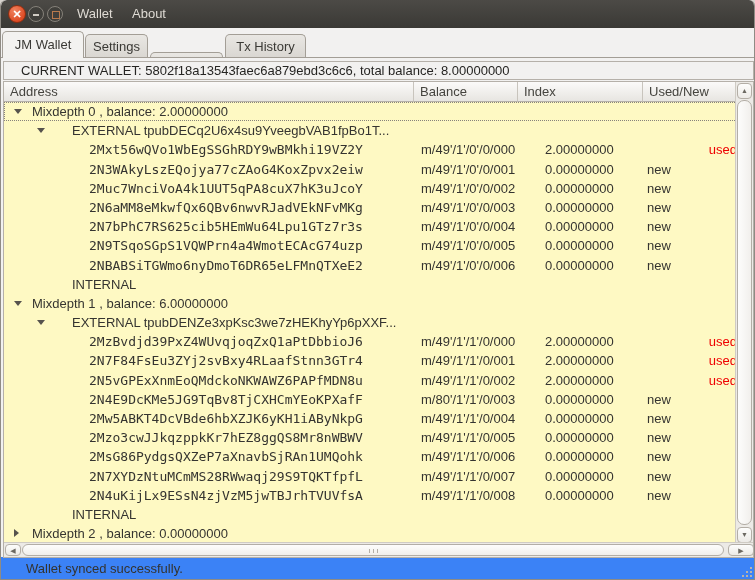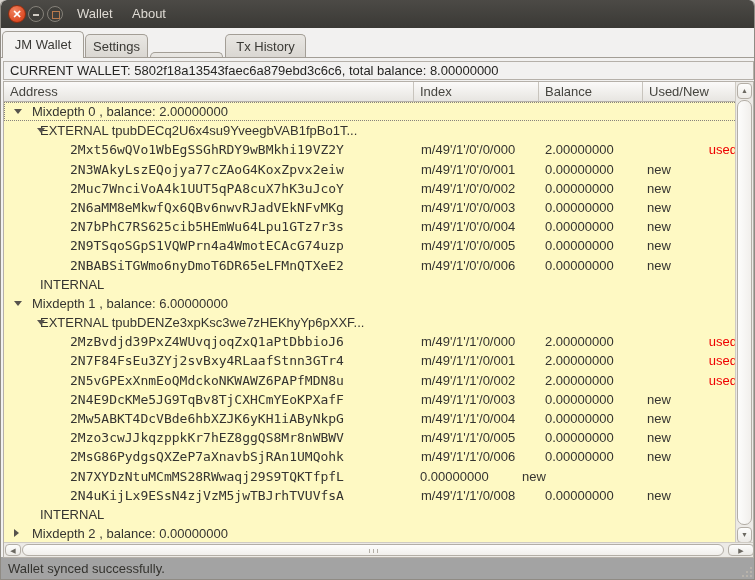--- a/index.html
+++ b/index.html
@@ -65,21 +65,21 @@
   .tab-txhistory { left:224px; width:81px; }
 
   
   .pane {
     position:absolute; left:0; top:57px; width:755px; height:500px;
     border-top:1px solid #a39e96; background:#f2f1f0; z-index:2;
   }
   .current-wallet {
     position:absolute; left:2px; top:3px; width:751px; height:19px;
     border:1px solid #b5b0a9; background:#f2f1f0;
-    font-size:13px; line-height:17px; padding-left:6px; color:#262523;
+    font-size:13px; line-height:17px; padding-left:17px; color:#262523;
     white-space:nowrap;
   }
 
   
   .tree {
     position:absolute; left:2px; top:23px; width:751px; height:477px;
     border:1px solid #b5b0a9; background:#fff; overflow:hidden;
   }
   .tree-header { position:absolute; left:0; top:0; width:733px; height:20px; display:flex; }
   .hcell {
@@ -94,22 +94,22 @@
   .row { display:flex; height:19.2px; line-height:19.2px; font-size:13px; color:#353430; }
   .row.focused { outline:1px dotted #87837c; outline-offset:-1px; }
   .cell { white-space:nowrap; overflow:hidden; }
   .c-addr { width:410px; position:relative; }
   .c-idx  { width:125px; padding-left:7px; }
   .c-bal  { width:104px; padding-left:6px; }
   .c-st   { flex:1; padding-left:4px; }
   .mono { font-family:"DejaVu Sans Mono", monospace; font-size:13px; }
   .lbl { display:inline-block; }
   .lbl.lv0 { margin-left:28px; }
-  .lbl.lv1 { margin-left:36px;text-align:center; }
-  .lbl.lv2 { margin-left:66px; }
+  .lbl.lv1 { margin-left:68px;text-align:center; }
+  .lbl.lv2 { margin-left:85px; }
   .exp { position:absolute; top:7px; width:0; height:0; }
   .exp.lv0 { left:10px; } .exp.lv1 { left:33px; }
   .exp.open   { border-left:4px solid transparent; border-right:4px solid transparent; border-top:5px solid #56534d; }
   .exp.closed { top:5px; border-top:4px solid transparent; border-bottom:4px solid transparent; border-left:5px solid #56534d; }
   .st-used { color:var(--used-color, #ee0000);text-align:right; }
 
   
   .vscroll {
     position:absolute; right:0; top:0; width:18px; height:462px;
     background:#eceae6; border-left:1px solid #cfcbc4;
@@ -141,21 +141,21 @@
     background:linear-gradient(#fdfdfc,#f1efec); border:1px solid #b3aea6; border-radius:6px;
   }
   .hthumb::after {
     content:""; position:absolute; left:50%; top:4px; width:1px; height:4px;
     background:#b3aea6; box-shadow:-4px 0 #b3aea6, 4px 0 #b3aea6;
   }
 
   
   .statusbar {
     position:absolute; left:0; top:557px; width:755px; height:23px;
-    background:#a3a3a3; font-size:13px; color:#34332f; line-height:23px; padding-left:7px;
+    background:#3b82f6; font-size:13px; color:#34332f; line-height:23px; padding-left:25px;
   }
   .grip {
     position:absolute; right:12px; bottom:11px; width:2px; height:2px; background:transparent;
     box-shadow: 8px 0 #b8b3ab, 4px 4px #b8b3ab, 8px 4px #b8b3ab, 0 8px #b8b3ab, 4px 8px #b8b3ab, 8px 8px #b8b3ab;
   }
 </style>
 </head>
 <body>
 
 <div class="window">
@@ -174,22 +174,22 @@
     <div class="tab inactive tab-coinjoins">Coinjoins</div>
     <div class="tab inactive tab-txhistory">Tx History</div>
   </div>
 
   <div class="pane">
     <div class="current-wallet">CURRENT WALLET: 5802f18a13543faec6a879ebd3c6c6, total balance: 8.00000000</div>
 
     <div class="tree">
       <div class="tree-header">
         <div class="hcell h-addr">Address</div>
+        <div class="hcell h-bal">Balance</div>
         <div class="hcell h-idx">Index</div>
-        <div class="hcell h-bal">Balance</div>
         <div class="hcell h-used">Used/New</div>
       </div>
 
       <div class="viewport" id="viewport">
           <div class="row focused">
             <div class="cell c-addr"><span class="exp open lv0"></span><span class="lbl lv0">Mixdepth 0 , balance: 2.00000000</span></div>
             <div class="cell c-idx"></div>
             <div class="cell c-bal"></div>
             <div class="cell c-st"></div>
           </div>
@@ -272,21 +272,21 @@
             <div class="cell c-st st-used">used</div>
           </div>
           <div class="row">
             <div class="cell c-addr"><span class="lbl lv2 mono">2N5vGPExXnmEoQMdckoNKWAWZ6PAPfMDN8u</span></div>
             <div class="cell c-idx">m/49'/1'/1'/0/002</div>
             <div class="cell c-bal">2.00000000</div>
             <div class="cell c-st st-used">used</div>
           </div>
           <div class="row">
             <div class="cell c-addr"><span class="lbl lv2 mono">2N4E9DcKMe5JG9TqBv8TjCXHCmYEoKPXafF</span></div>
-            <div class="cell c-idx">m/49'/1'/1'/0/003</div>
+            <div class="cell c-idx">m/80'/1'/1'/0/003</div>
             <div class="cell c-bal">0.00000000</div>
             <div class="cell c-st">new</div>
           </div>
           <div class="row">
             <div class="cell c-addr"><span class="lbl lv2 mono">2Mw5ABKT4DcVBde6hbXZJK6yKH1iAByNkpG</span></div>
             <div class="cell c-idx">m/49'/1'/1'/0/004</div>
             <div class="cell c-bal">0.00000000</div>
             <div class="cell c-st">new</div>
           </div>
           <div class="row">
@@ -296,20 +296,21 @@
             <div class="cell c-st">new</div>
           </div>
           <div class="row">
             <div class="cell c-addr"><span class="lbl lv2 mono">2MsG86PydgsQXZeP7aXnavbSjRAn1UMQohk</span></div>
             <div class="cell c-idx">m/49'/1'/1'/0/006</div>
             <div class="cell c-bal">0.00000000</div>
             <div class="cell c-st">new</div>
           </div>
           <div class="row">
             <div class="cell c-addr"><span class="lbl lv2 mono">2N7XYDzNtuMCmMS28RWwaqj29S9TQKTfpfL</span></div>
+            <div class="cell c-idx">m/49'/1'/1'/0/007</div>
             <div class="cell c-bal">0.00000000</div>
             <div class="cell c-st">new</div>
           </div>
           <div class="row">
             <div class="cell c-addr"><span class="lbl lv2 mono">2N4uKijLx9ESsN4zjVzM5jwTBJrhTVUVfsA</span></div>
             <div class="cell c-idx">m/49'/1'/1'/0/008</div>
             <div class="cell c-bal">0.00000000</div>
             <div class="cell c-st">new</div>
           </div>
           <div class="row">

